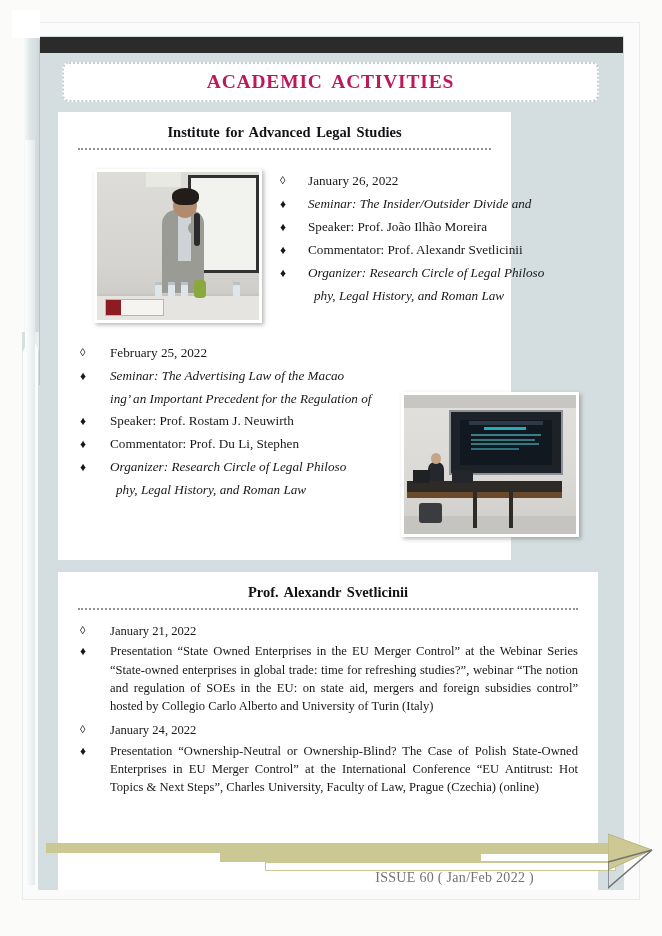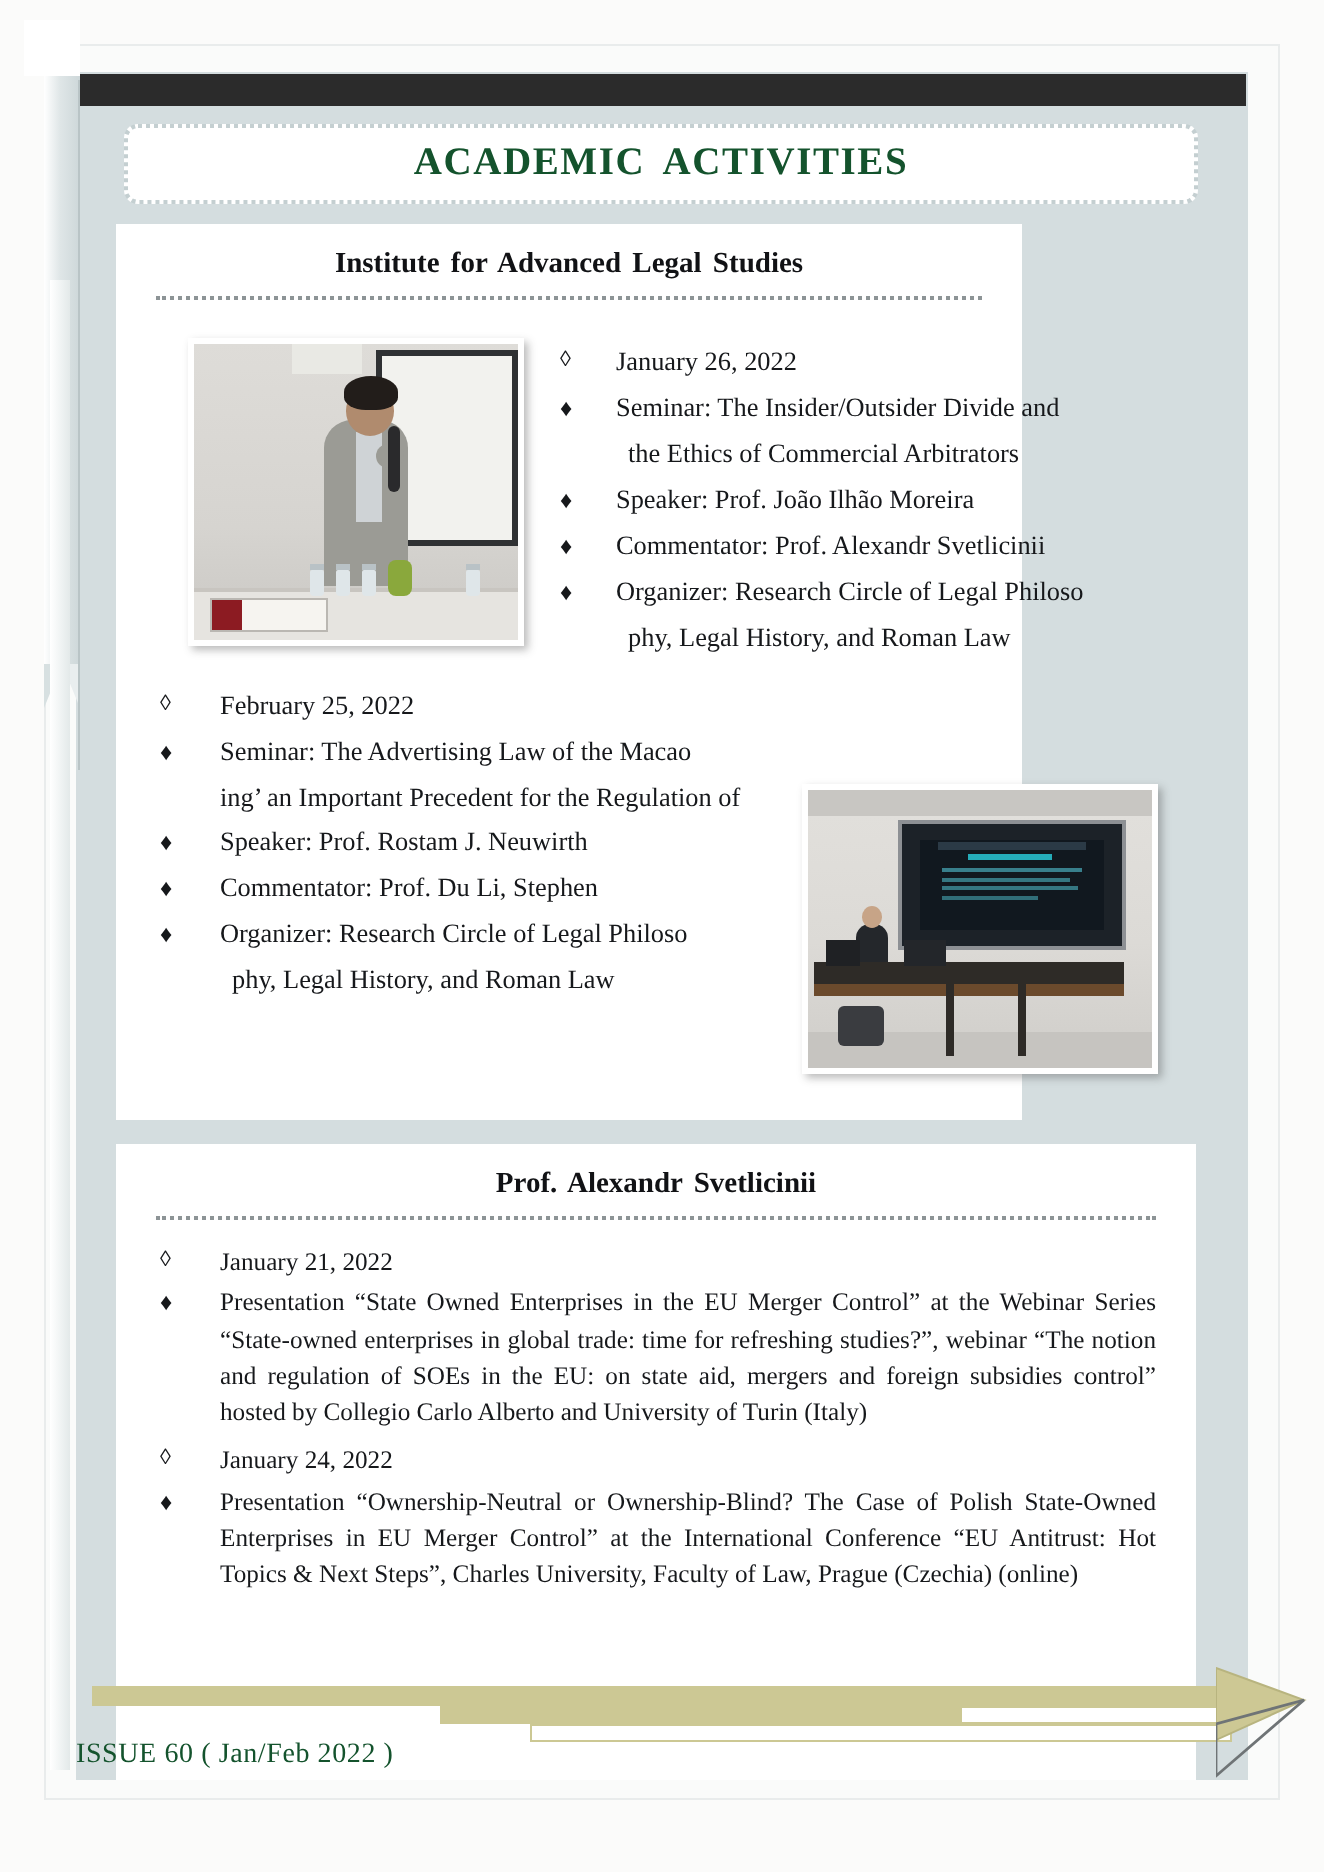--- a/index.html
+++ b/index.html
@@ -118,21 +118,21 @@
     border-radius: 7px;
     box-sizing: border-box;
     display: flex;
     align-items: center;
     justify-content: center;
   }
   .title-card .title-text {
     font-size: 19.5px;
     font-weight: bold;
     letter-spacing: 0.8px;
-    color: #14532d;
+    color: #be185d;
     word-spacing: 4px;
   }
 
   
   .panel {
     position: absolute;
     left: 58px;
     background: #ffffff;
     box-sizing: border-box;
   }
@@ -164,21 +164,21 @@
   .bullet-mark {
     flex: 0 0 auto;
     width: 30px;
     text-align: left;
     font-size: 11px;
     line-height: 1.9;
     color: #16181b;
   }
   .bullet-mark.solid { font-size: 12px; }
   .bullet-body { flex: 1 1 auto; }
-  .bullet-body .cont { display: block; }
+  .bullet-body .cont { display: block; font-style: italic; }
 
   
   .ials-right {
     position: absolute;
     left: 222px;
     top: 58px;
     width: 300px;
   }
   .ials-right .bullet-row { line-height: 1.74; }
   .ials-right .bullet-mark { width: 28px; }
@@ -290,23 +290,23 @@
 
   
   .arrow-wrap { position: absolute; left: 608px; top: 826px; width: 54px; height: 80px; }
 
   
   .issue-text {
     position: absolute;
     left: 38px;
     top: 870px;
     width: 496px;
-    text-align: left;
+    text-align: right;
     font-size: 14px;
-    color: #14532d;
+    color: #737373;
     letter-spacing: .3px;
   }
 </style>
 </head>
 <body>
 
 <div id="page">
 
   <div class="sheet-frame"></div>
   <div class="sheet"></div>
@@ -360,21 +360,20 @@
 
       <div class="bullet-row">
         <span class="bullet-mark">◊</span>
         <span class="bullet-body">January 26, 2022</span>
       </div>
 
       <div class="bullet-row">
         <span class="bullet-mark solid">♦</span>
         <span class="bullet-body">
           <span class="cont">Seminar:   The Insider/Outsider Divide and</span>
-          <span class="cont" style="padding-left:6px">the Ethics of Commercial Arbitrators</span>
         </span>
       </div>
 
       <div class="bullet-row">
         <span class="bullet-mark solid">♦</span>
         <span class="bullet-body">Speaker:   Prof. João Ilhão Moreira</span>
       </div>
 
       <div class="bullet-row">
         <span class="bullet-mark solid">♦</span>

